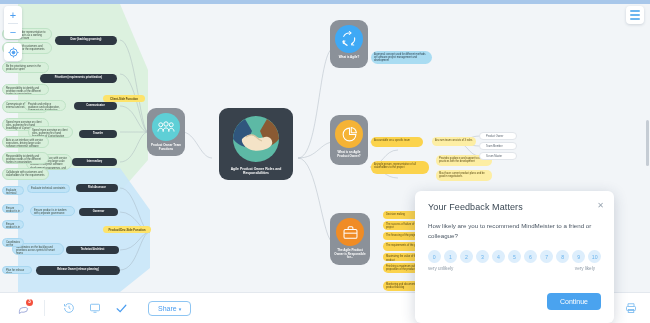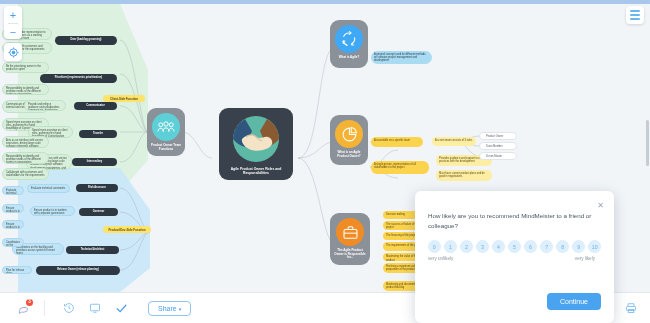--- a/index.html
+++ b/index.html
@@ -373,20 +373,21 @@
       <svg width="12" height="12" viewBox="0 0 24 24" fill="none" stroke="#7fbdf0" stroke-width="1.8">
         <path d="M6 9V3.5h12V9"></path>
           <rect x="3" y="9" width="18" height="8" rx="1.5"></rect>
           <rect x="6.5" y="15" width="11" height="6"></rect>
       </svg>
     </div>
   </div>
 </div>
 
 <div id="feedback">
+  <div id="fb-title">Your Feedback Matters</div>
   <div id="fb-close">✕</div>
   <div id="fb-q">How likely are you to recommend MindMeister to a friend or colleague?</div>
   <div id="fb-scale">
     <div class="fb-num">0</div>
     <div class="fb-num">1</div>
     <div class="fb-num">2</div>
     <div class="fb-num">3</div>
     <div class="fb-num">4</div>
     <div class="fb-num">5</div>
     <div class="fb-num">6</div>

